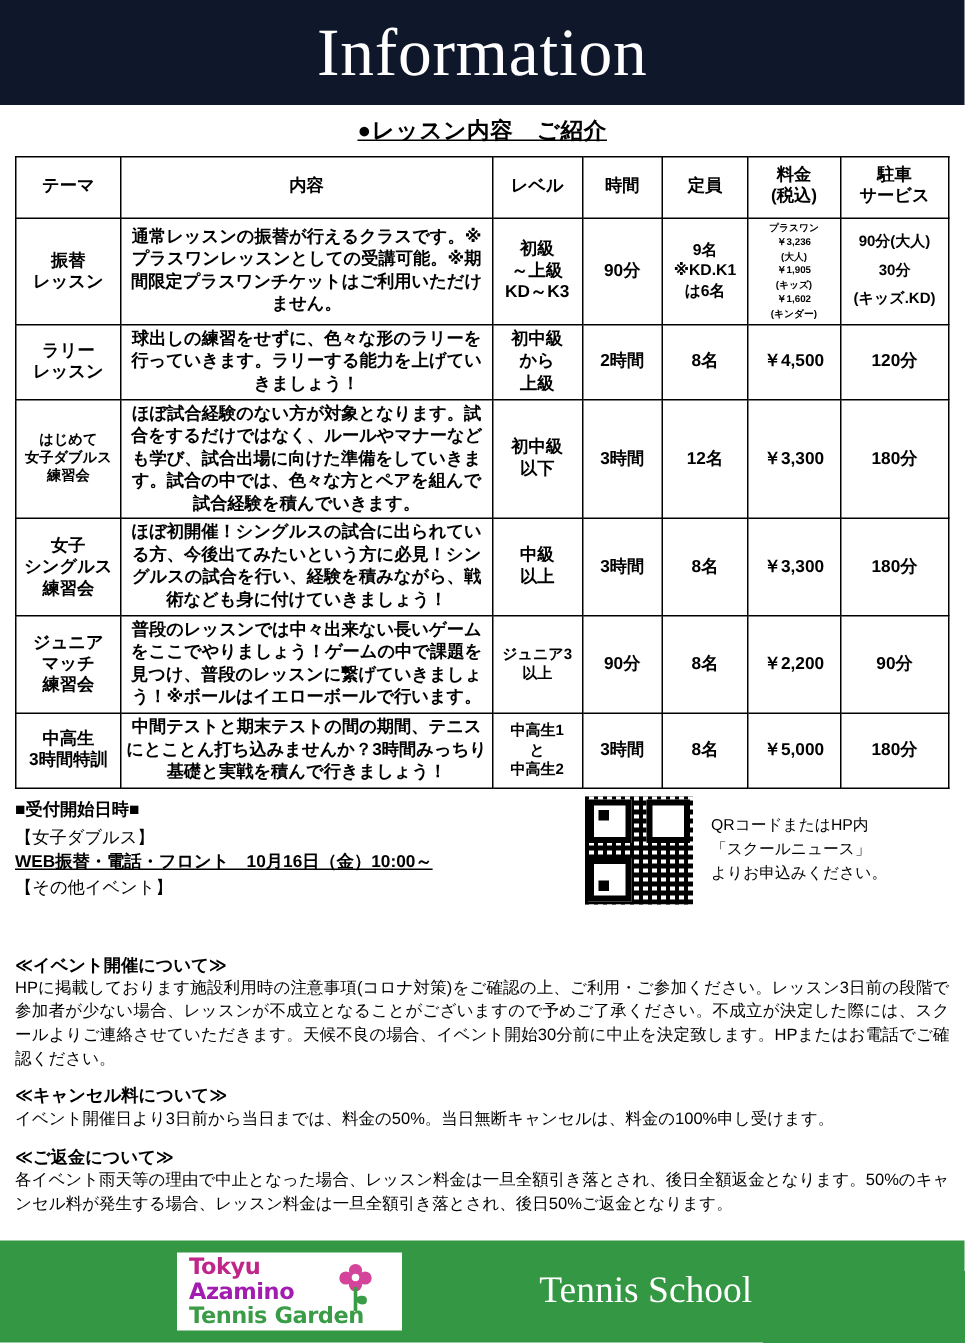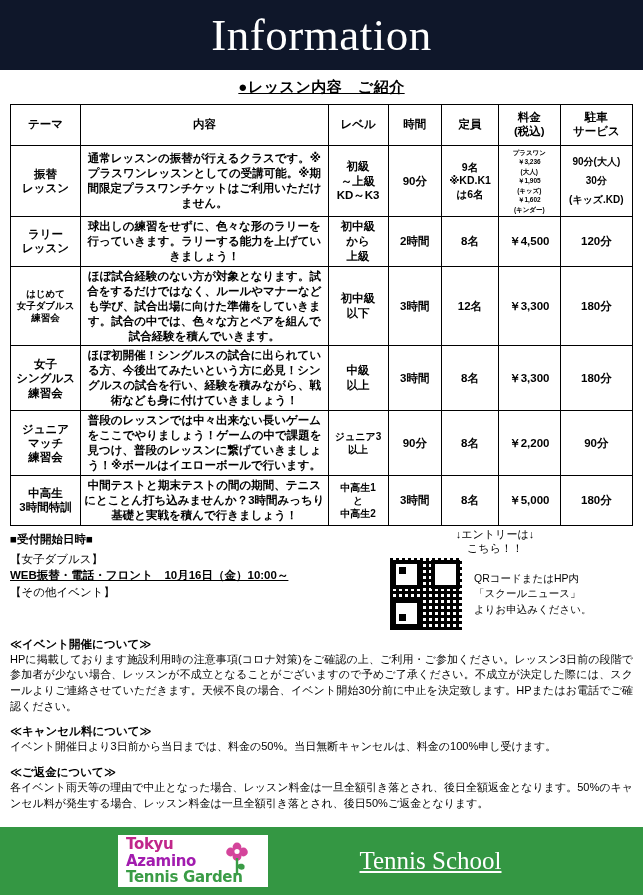--- a/index.html
+++ b/index.html
@@ -267,21 +267,20 @@
   }
   .footer-title {
     flex: 1;
     text-align: center;
     color: #ffffff;
     font-family: "Liberation Serif", "DejaVu Serif", serif;
     font-size: 25px;
     line-height: 1.05;
     margin-left: -20px;
     margin-right: 30px;
-    text-decoration: underline;
   }
 </style>
 </head>
 <body>
 
 <div class="page">
 
   <div class="banner">
     <div class="banner-title">Information</div>
   </div>
@@ -441,24 +440,20 @@
 
   <div class="reg-area">
     <div class="reg-left">
       <div class="reg-title">■受付開始日時■</div>
       <div class="reg-line bracket">【女子ダブルス】</div>
       <div class="reg-line underlined">WEB振替・電話・フロント　10月16日（金）10:00～</div>
       <div class="reg-line bracket">【その他イベント】</div>
     </div>
 
     <div class="qr-block">
-      <div class="qr-caption-top">
-        <div>↓エントリーは↓</div>
-        <div>こちら！！</div>
-      </div>
       <div class="qr-row">
         <div class="qr-code">
           <div class="qr-finder-bl"></div>
           <div class="qr-core" style="top:9px;left:9px;"></div>
           <div class="qr-core" style="top:9px;right:9px;"></div>
           <div class="qr-core" style="bottom:9px;left:9px;"></div>
         </div>
         <div class="qr-caption-side">
           <div>QRコードまたはHP内</div>
           <div>「スクールニュース」</div>

